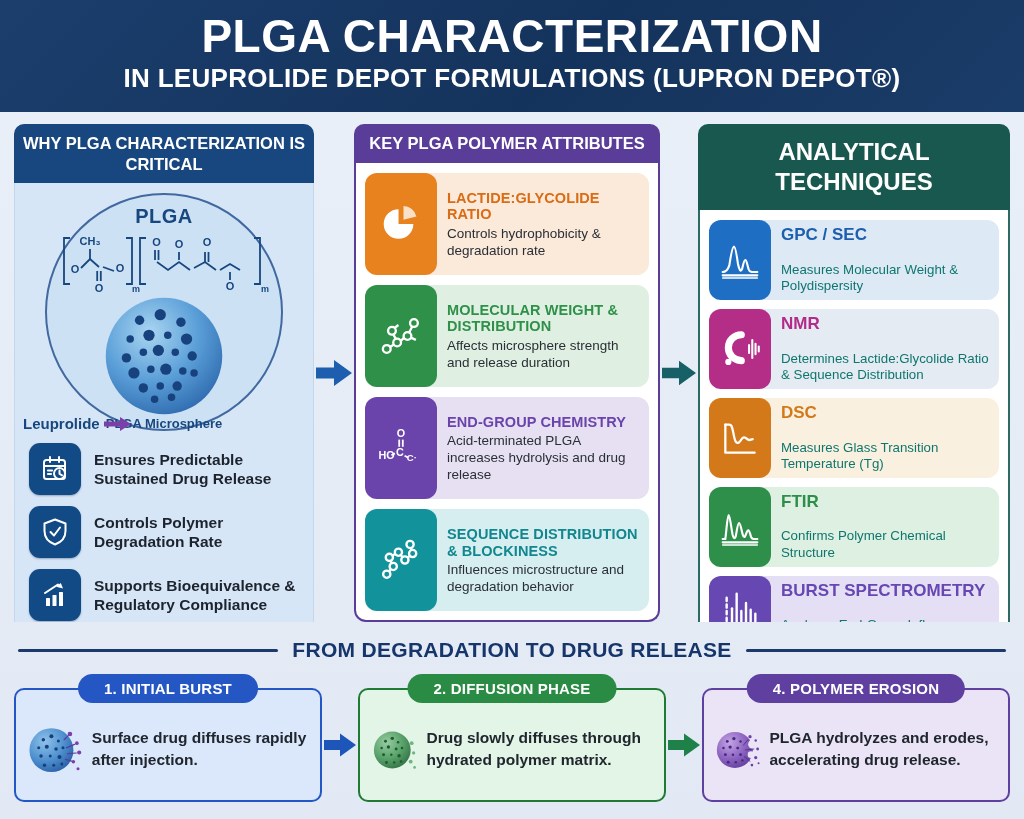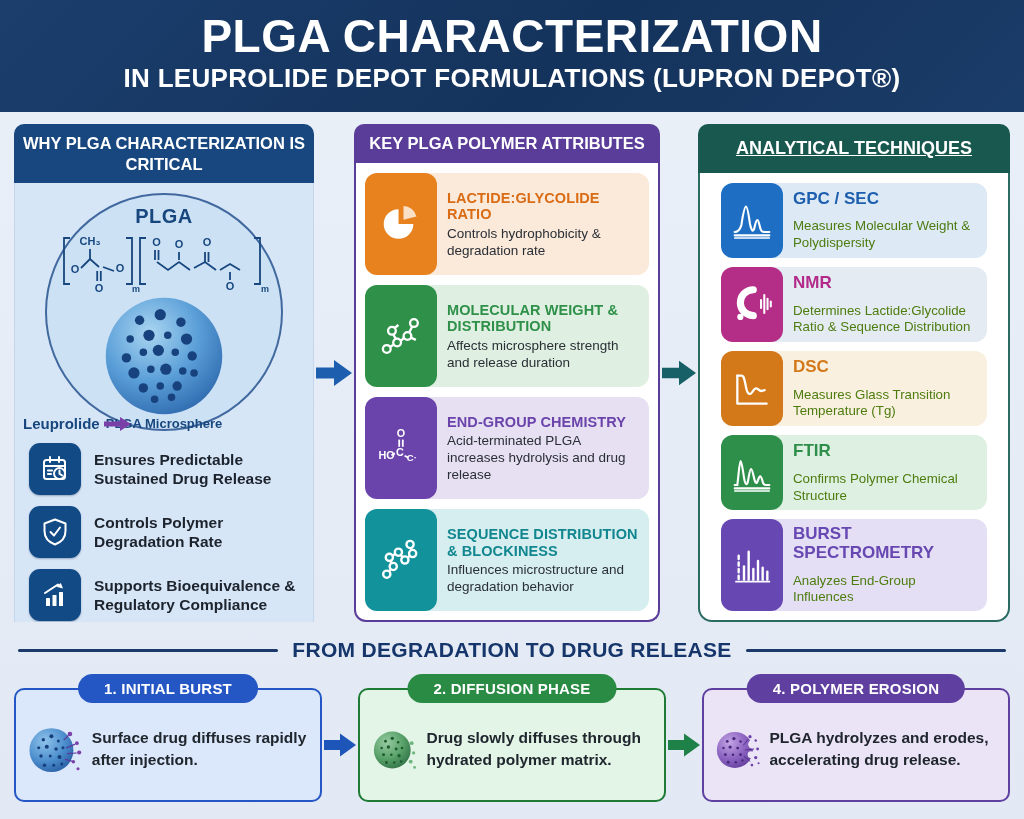--- a/index.html
+++ b/index.html
@@ -37,27 +37,27 @@
   .panel-mid { width:306px; }
   .panel-mid .panel-hd { background:#5a3d99; }
   .mid-body { flex:1; background:#fff; border:2px solid #5a3d99; border-top:none; border-radius:0 0 12px 12px; padding:10px 9px 9px; display:flex; flex-direction:column; gap:10px; }
   .attr-card { flex:1; display:flex; position:relative; }
   .attr-tile { width:72px; min-width:72px; border-radius:12px; display:flex; align-items:center; justify-content:center; z-index:1; }
   .attr-body { flex:1; margin-left:-10px; padding:8px 8px 6px 20px; border-radius:0 12px 12px 0; display:flex; flex-direction:column; justify-content:center; }
   .attr-title { font-size:14.5px; font-weight:700; line-height:1.15; letter-spacing:.1px; }
   .attr-desc { font-size:13.5px; color:#2a2f36; line-height:1.25; margin-top:3px; }
 
   .panel-right { flex:1; }
-  .panel-right .panel-hd { background:#19584f; font-size:18px; padding:13px 6px;text-decoration:underline; }
-  .right-body { flex:1; background:#fff; border:2px solid #2b6b62; border-top:none; border-radius:0 0 14px 14px; padding:10px 21px 9px; display:flex; flex-direction:column; gap:9px; }
+  .panel-right .panel-hd { background:#19584f; font-size:24px; padding:13px 6px; }
+  .right-body { flex:1; background:#fff; border:2px solid #2b6b62; border-top:none; border-radius:0 0 14px 14px; padding:10px 9px 9px; display:flex; flex-direction:column; gap:9px; }
   .tech-row { flex:1; display:flex; position:relative; align-items:stretch; }
   .tech-tile { width:62px; min-width:62px; border-radius:12px; display:flex; align-items:center; justify-content:center; z-index:1; }
   .tech-body { flex:1; margin-left:-10px; padding:6px 8px 5px 20px; border-radius:0 12px 12px 0; display:flex; flex-direction:column; justify-content:center; }
   .tech-title { font-size:17px; font-weight:700; line-height:1.1; }
-  .tech-desc { font-size:13.3px; color:#4d7c0f; line-height:1.25; margin-top:10px; }
+  .tech-desc { font-size:13.3px; color:#0f766e; line-height:1.25; margin-top:17px; }
 
   
   .section-divider { display:flex; align-items:center; gap:14px; margin:14px 18px 0; }
   .divider-line { flex:1; height:3px; background:#1b3a6b; border-radius:2px; }
   .divider-title { font-size:21px; font-weight:700; color:#15356b; letter-spacing:.3px; white-space:nowrap; }
 
   .phases { display:flex; margin:26px 14px 0; align-items:stretch; }
   .phase-box { flex:1; position:relative; border-radius:10px; padding:16px 10px 8px; display:flex; align-items:center; gap:8px; min-height:110px; }
   .phase-pill { position:absolute; top:-16px; left:50%; transform:translateX(-50%); color:#fff; font-size:15px; font-weight:700; padding:6px 26px; border-radius:16px; white-space:nowrap; letter-spacing:.2px; }
   .phase-text { font-size:15.5px; font-weight:600; color:#20262e; line-height:1.4; }

